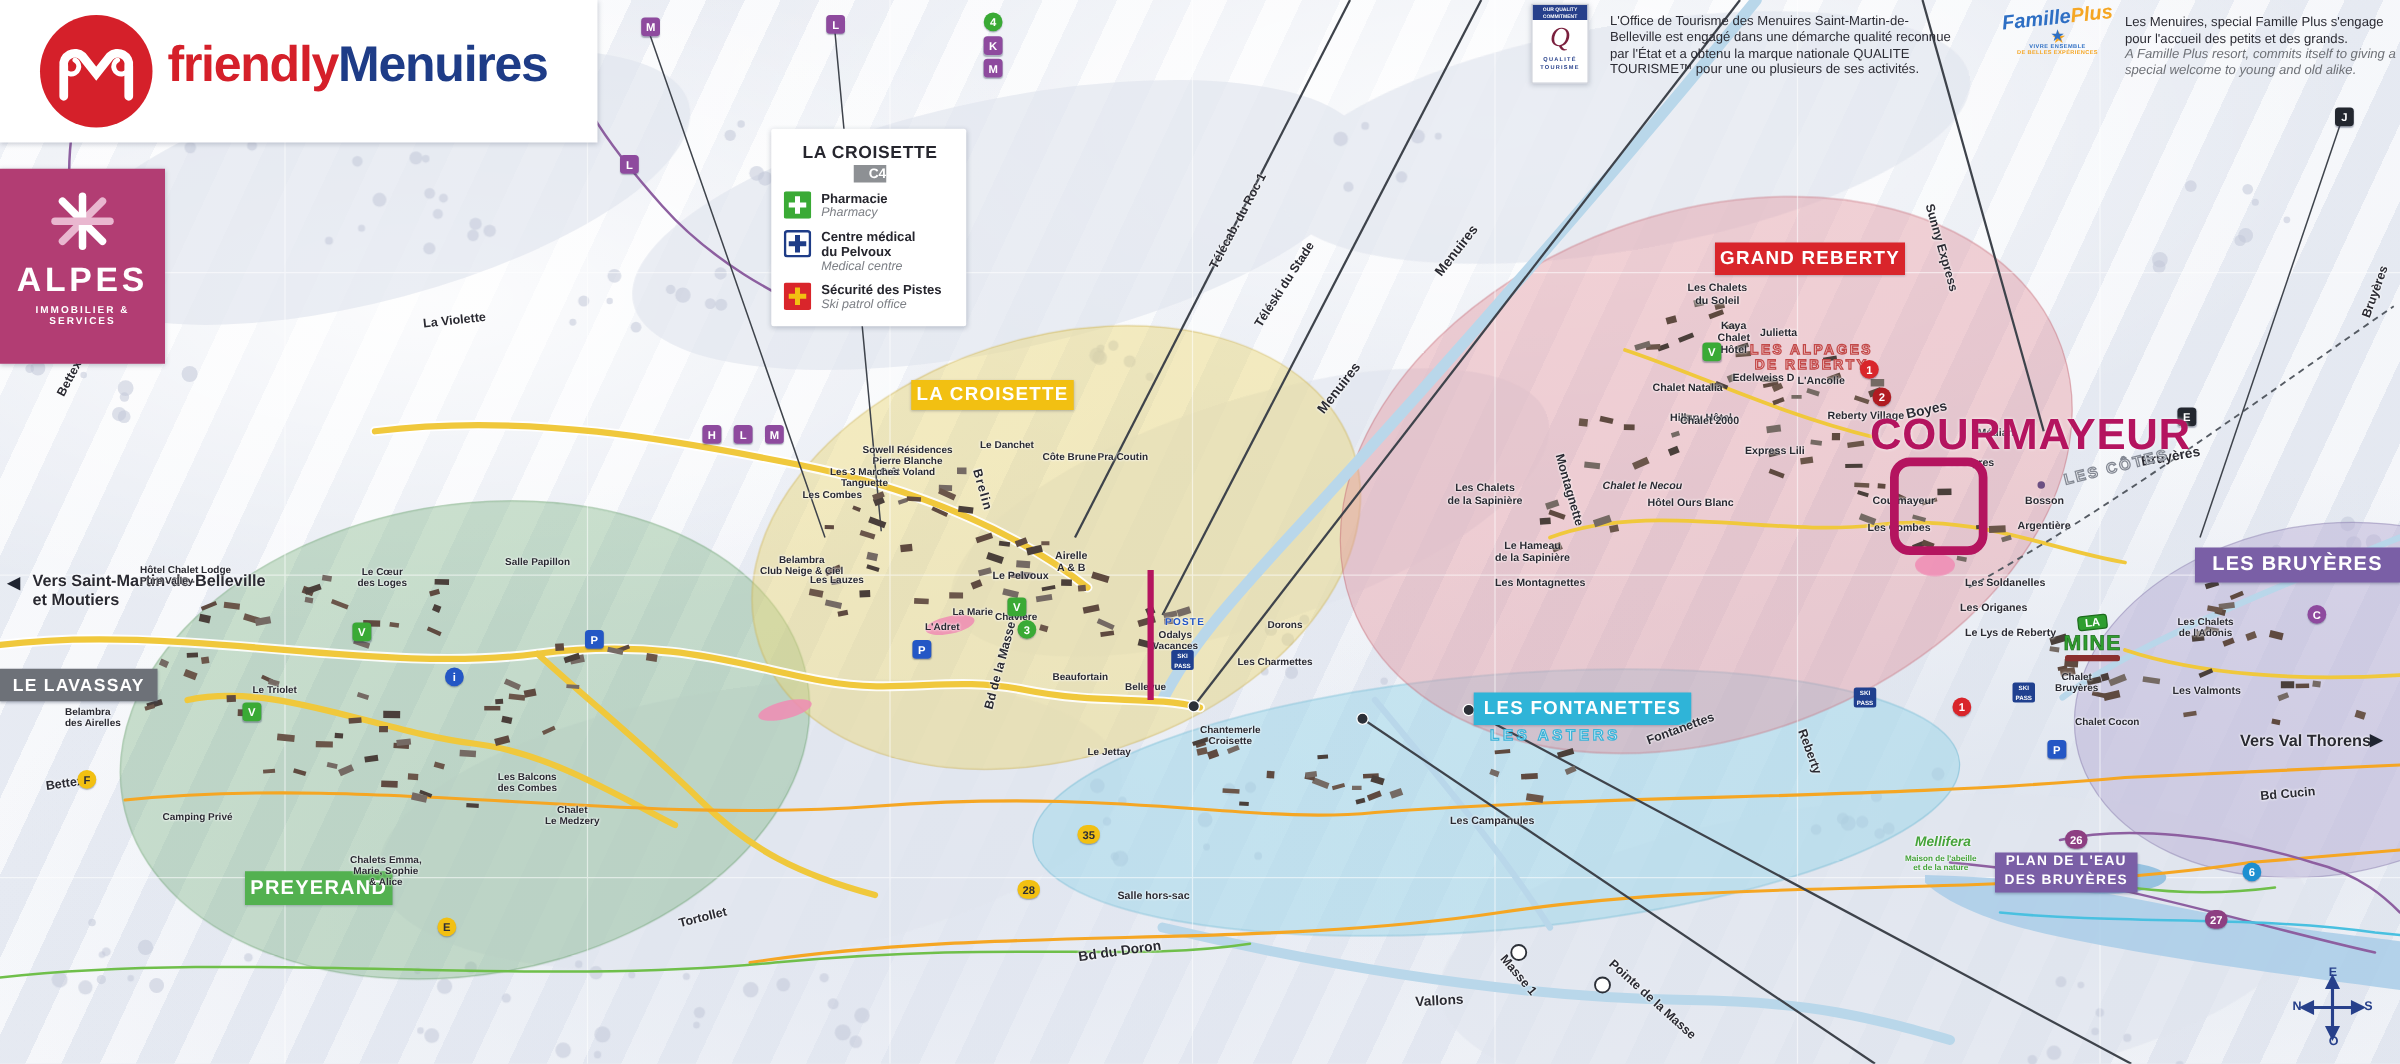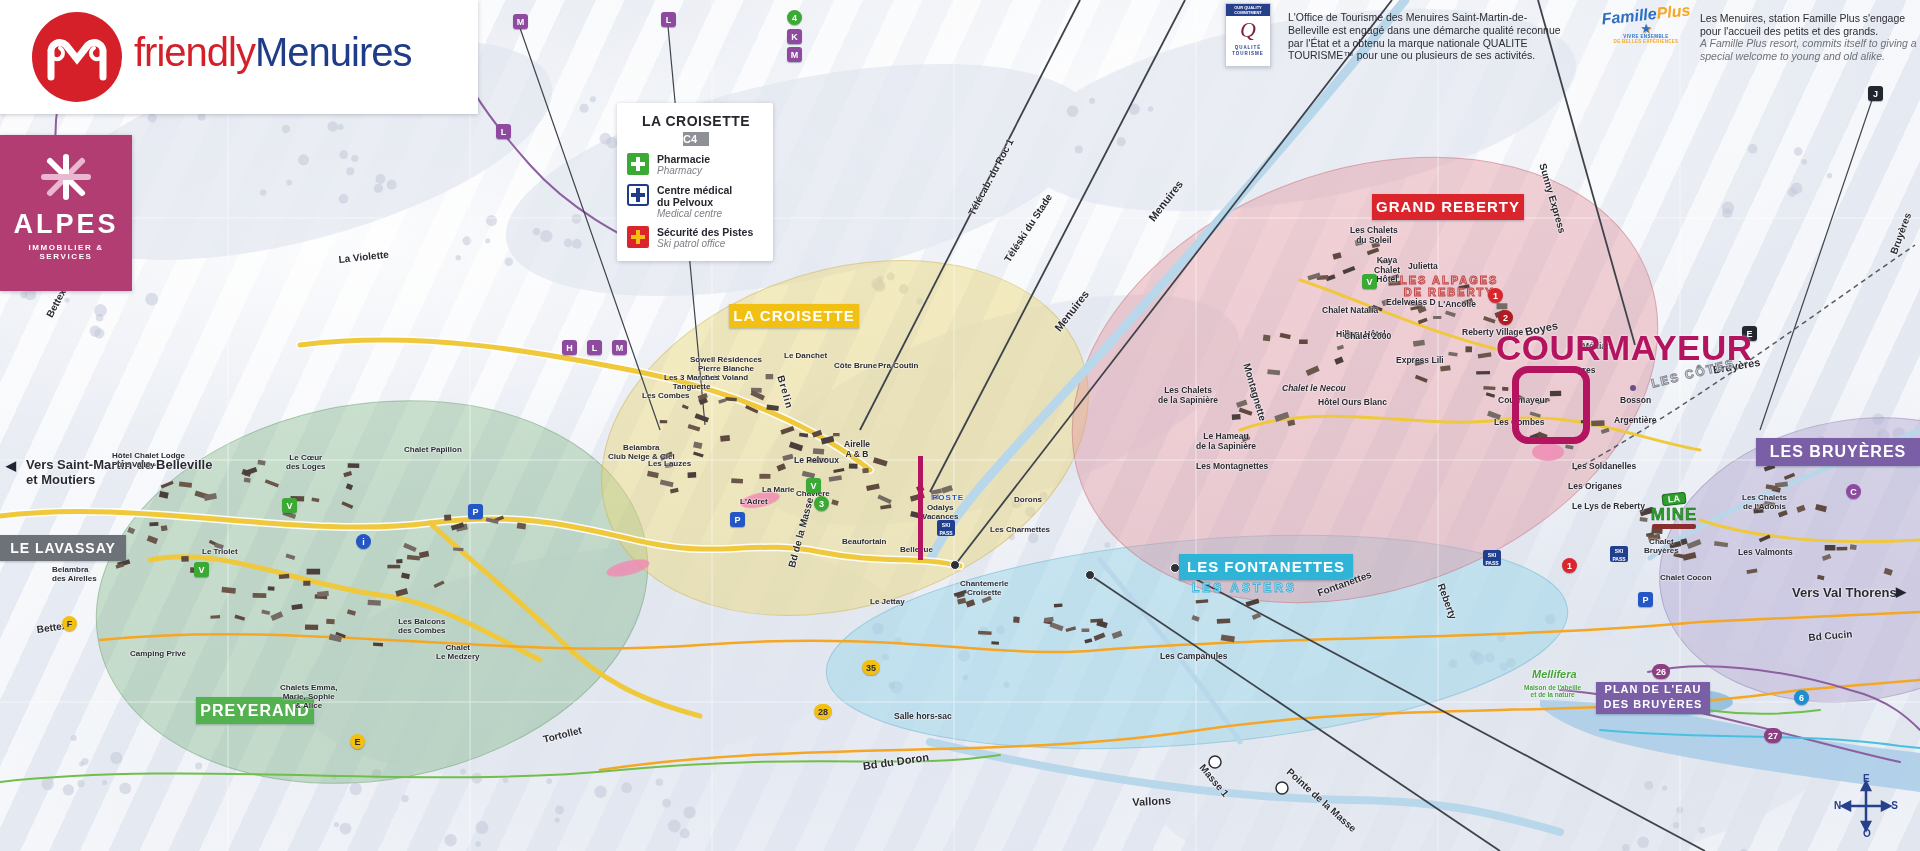--- a/index.html
+++ b/index.html
@@ -11,32 +11,32 @@
       radial-gradient(ellipse 900px 400px at 85% 75%, rgba(222,228,238,.9), rgba(222,228,238,0) 70%),
       radial-gradient(ellipse 1100px 500px at 40% 85%, rgba(225,230,240,.85), rgba(225,230,240,0) 72%),
       repeating-linear-gradient(115deg, rgba(255,255,255,.5) 0 26px, rgba(223,228,238,.5) 26px 54px),
       linear-gradient(160deg,#f7f8fb 0%,#edf0f6 45%,#e5e9f1 100%);
   }
   #terrain{position:absolute;inset:0;}
   .card{position:absolute;background:#fff;box-shadow:0 1px 4px rgba(40,50,80,.25);}
   
   #logo-card{left:0;top:0;width:478px;height:114px;}
   #logo-circle{position:absolute;left:32px;top:12px;width:90px;height:90px;border-radius:50%;background:#d5202a;display:flex;align-items:center;justify-content:center;}
-  #logo-word{position:absolute;left:134px;top:30px;font-size:40px;font-weight:normal;letter-spacing:-1px;}
+  #logo-word{position:absolute;left:134px;top:30px;font-size:40px;font-weight:bold;letter-spacing:-1px;}
   #logo-word .red{color:#d5202a;}
   #logo-word .blue{color:#1e3c87;}
   #logo-tagline{position:absolute;left:134px;top:80px;width:324px;text-align:right;font-size:19px;font-weight:bold;color:#1e3c87;letter-spacing:.5px;}
   
   #alpes-card{left:0;top:135px;width:132px;height:156px;background:#b23d73;box-shadow:0 1px 4px rgba(40,50,80,.3);color:#fff;text-align:center;}
   #alpes-name{margin-top:76px;font-size:27px;font-weight:bold;letter-spacing:3px;line-height:1;}
   #alpes-sub{font-size:8px;font-weight:bold;letter-spacing:1.6px;margin-top:5px;}
   
   #legend-card{left:617px;top:103px;width:156px;height:158px;padding:10px 8px 6px 10px;box-sizing:border-box;border-radius:2px;}
   #legend-title{text-align:center;font-size:14px;font-weight:bold;color:#26262e;letter-spacing:.5px;}
-  #legend-ref{display:block;width:26px;margin:3px auto 7px;text-align:left;background:#8d9094;color:#fff;font-size:11px;font-weight:bold;padding:1px 0;}
+  #legend-ref{display:block;width:26px;margin:3px auto 7px;text-align:right;background:#8d9094;color:#fff;font-size:11px;font-weight:bold;padding:1px 0;}
   .leg-row{display:flex;align-items:flex-start;margin-bottom:7px;}
   .leg-ico{flex:0 0 22px;margin-right:8px;}
   .leg-fr{font-size:10.5px;font-weight:bold;color:#26262e;line-height:1.15;}
   .leg-en{font-size:10px;font-style:italic;color:#7c7f85;line-height:1.15;}
   
   #quality-logo{left:1225px;top:3px;width:46px;height:64px;border:1px solid #c9cdd6;box-sizing:border-box;text-align:center;overflow:hidden;}
   #quality-logo .top{background:#27408b;color:#fff;font-size:4px;font-weight:bold;line-height:1.3;padding:1px 0;}
   #quality-logo .q{font-family:"Liberation Serif",serif;font-style:italic;font-size:22px;color:#7a1f3d;line-height:1.3;}
   #quality-logo .nm{color:#27408b;font-size:4.5px;font-weight:bold;letter-spacing:1px;line-height:1.4;}
   #quality-text{position:absolute;left:1288px;top:11px;width:280px;font-size:10.5px;line-height:1.22;color:#2b2b33;}
@@ -643,21 +643,21 @@
       <div class="mlabel" style="left: 784px; top: 352px; font-size: 8px;">Le Danchet</div>
       <div class="mlabel" style="left: 834px; top: 362px; font-size: 8px;">Côte Brune</div>
       <div class="mlabel" style="left: 878px; top: 362px; font-size: 8px;">Pra Coutin</div>
       <div class="mlabel" style="left: 642px; top: 392px; font-size: 8px;">Les Combes</div>
       <div class="mlabel" style="left: 664px; top: 374px; font-size: 8px; text-align: center;">Les 3 Marches
 Tanguette</div>
       <div class="mlabel" style="left: 786px; top: 374px; font-size: 10px; transform: rotate(74deg); letter-spacing: 1px;">Brelin</div>
       <div class="mlabel" style="left: 608px; top: 444px; font-size: 8px; text-align: center;">Belambra
 Club Neige &amp; Ciel</div>
       <div class="mlabel" style="left: 648px; top: 460px; font-size: 8px;">Les Lauzes</div>
-      <div class="mlabel" style="left: 404px; top: 446px; font-size: 8px;">Chalet Papillon</div>
+      <div class="mlabel" style="left: 404px; top: 446px; font-size: 8px;">Salle Papillon</div>
       <div class="mlabel" style="left: 286px; top: 454px; font-size: 8px; text-align: center;">Le Cœur
 des Loges</div>
       <div class="mlabel" style="left: 112px; top: 452px; font-size: 8px;">Hôtel Chalet Lodge
 Pure Valley</div>
       <div class="mlabel" style="left: 52px; top: 566px; font-size: 8px;">Belambra
 des Airelles</div>
       <div class="mlabel" style="left: 202px; top: 548px; font-size: 8px;">Le Triolet</div>
       <div class="mlabel" style="left: 398px; top: 618px; font-size: 8px; text-align: center;">Les Balcons
 des Combes</div>
       <div class="mlabel" style="left: 130px; top: 650px; font-size: 8px;">Camping Privé</div>
@@ -818,21 +818,21 @@
   </div>
   <div id="quality-text">L'Office de Tourisme des Menuires Saint-Martin-de-Belleville est engagé dans une démarche qualité reconnue par l'État et a obtenu la marque nationale QUALITE TOURISME™ pour une ou plusieurs de ses activités.</div>
 
   <div id="famille-logo">
     <div class="l1"><span class="fam">Famille</span><span class="plus">Plus</span></div>
     <div class="star">★</div>
     <div class="s1">VIVRE ENSEMBLE</div>
     <div class="s2">DE BELLES EXPÉRIENCES</div>
   </div>
   <div id="famille-text">
-    <span>Les Menuires, station Famille Plus s'engage pour l'accueil des petits et des grands.</span><br>
+    <span>Les Menuires, special Famille Plus s'engage pour l'accueil des petits et des grands.</span><br>
     <span class="en">A Famille Plus resort, commits itself to giving a special welcome to young and old alike.</span>
   </div>
 
   <div id="compass">
     <svg width="60" height="60" viewBox="0 0 60 60">
       <g stroke="#27408b" stroke-width="2.5" fill="#27408b">
         <line x1="30" y1="12" x2="30" y2="48"></line>
           <line x1="12" y1="30" x2="48" y2="30"></line>
         <path d="M30 6 L26 14 L34 14 Z"></path>
           <path d="M30 54 L26 46 L34 46 Z"></path>

